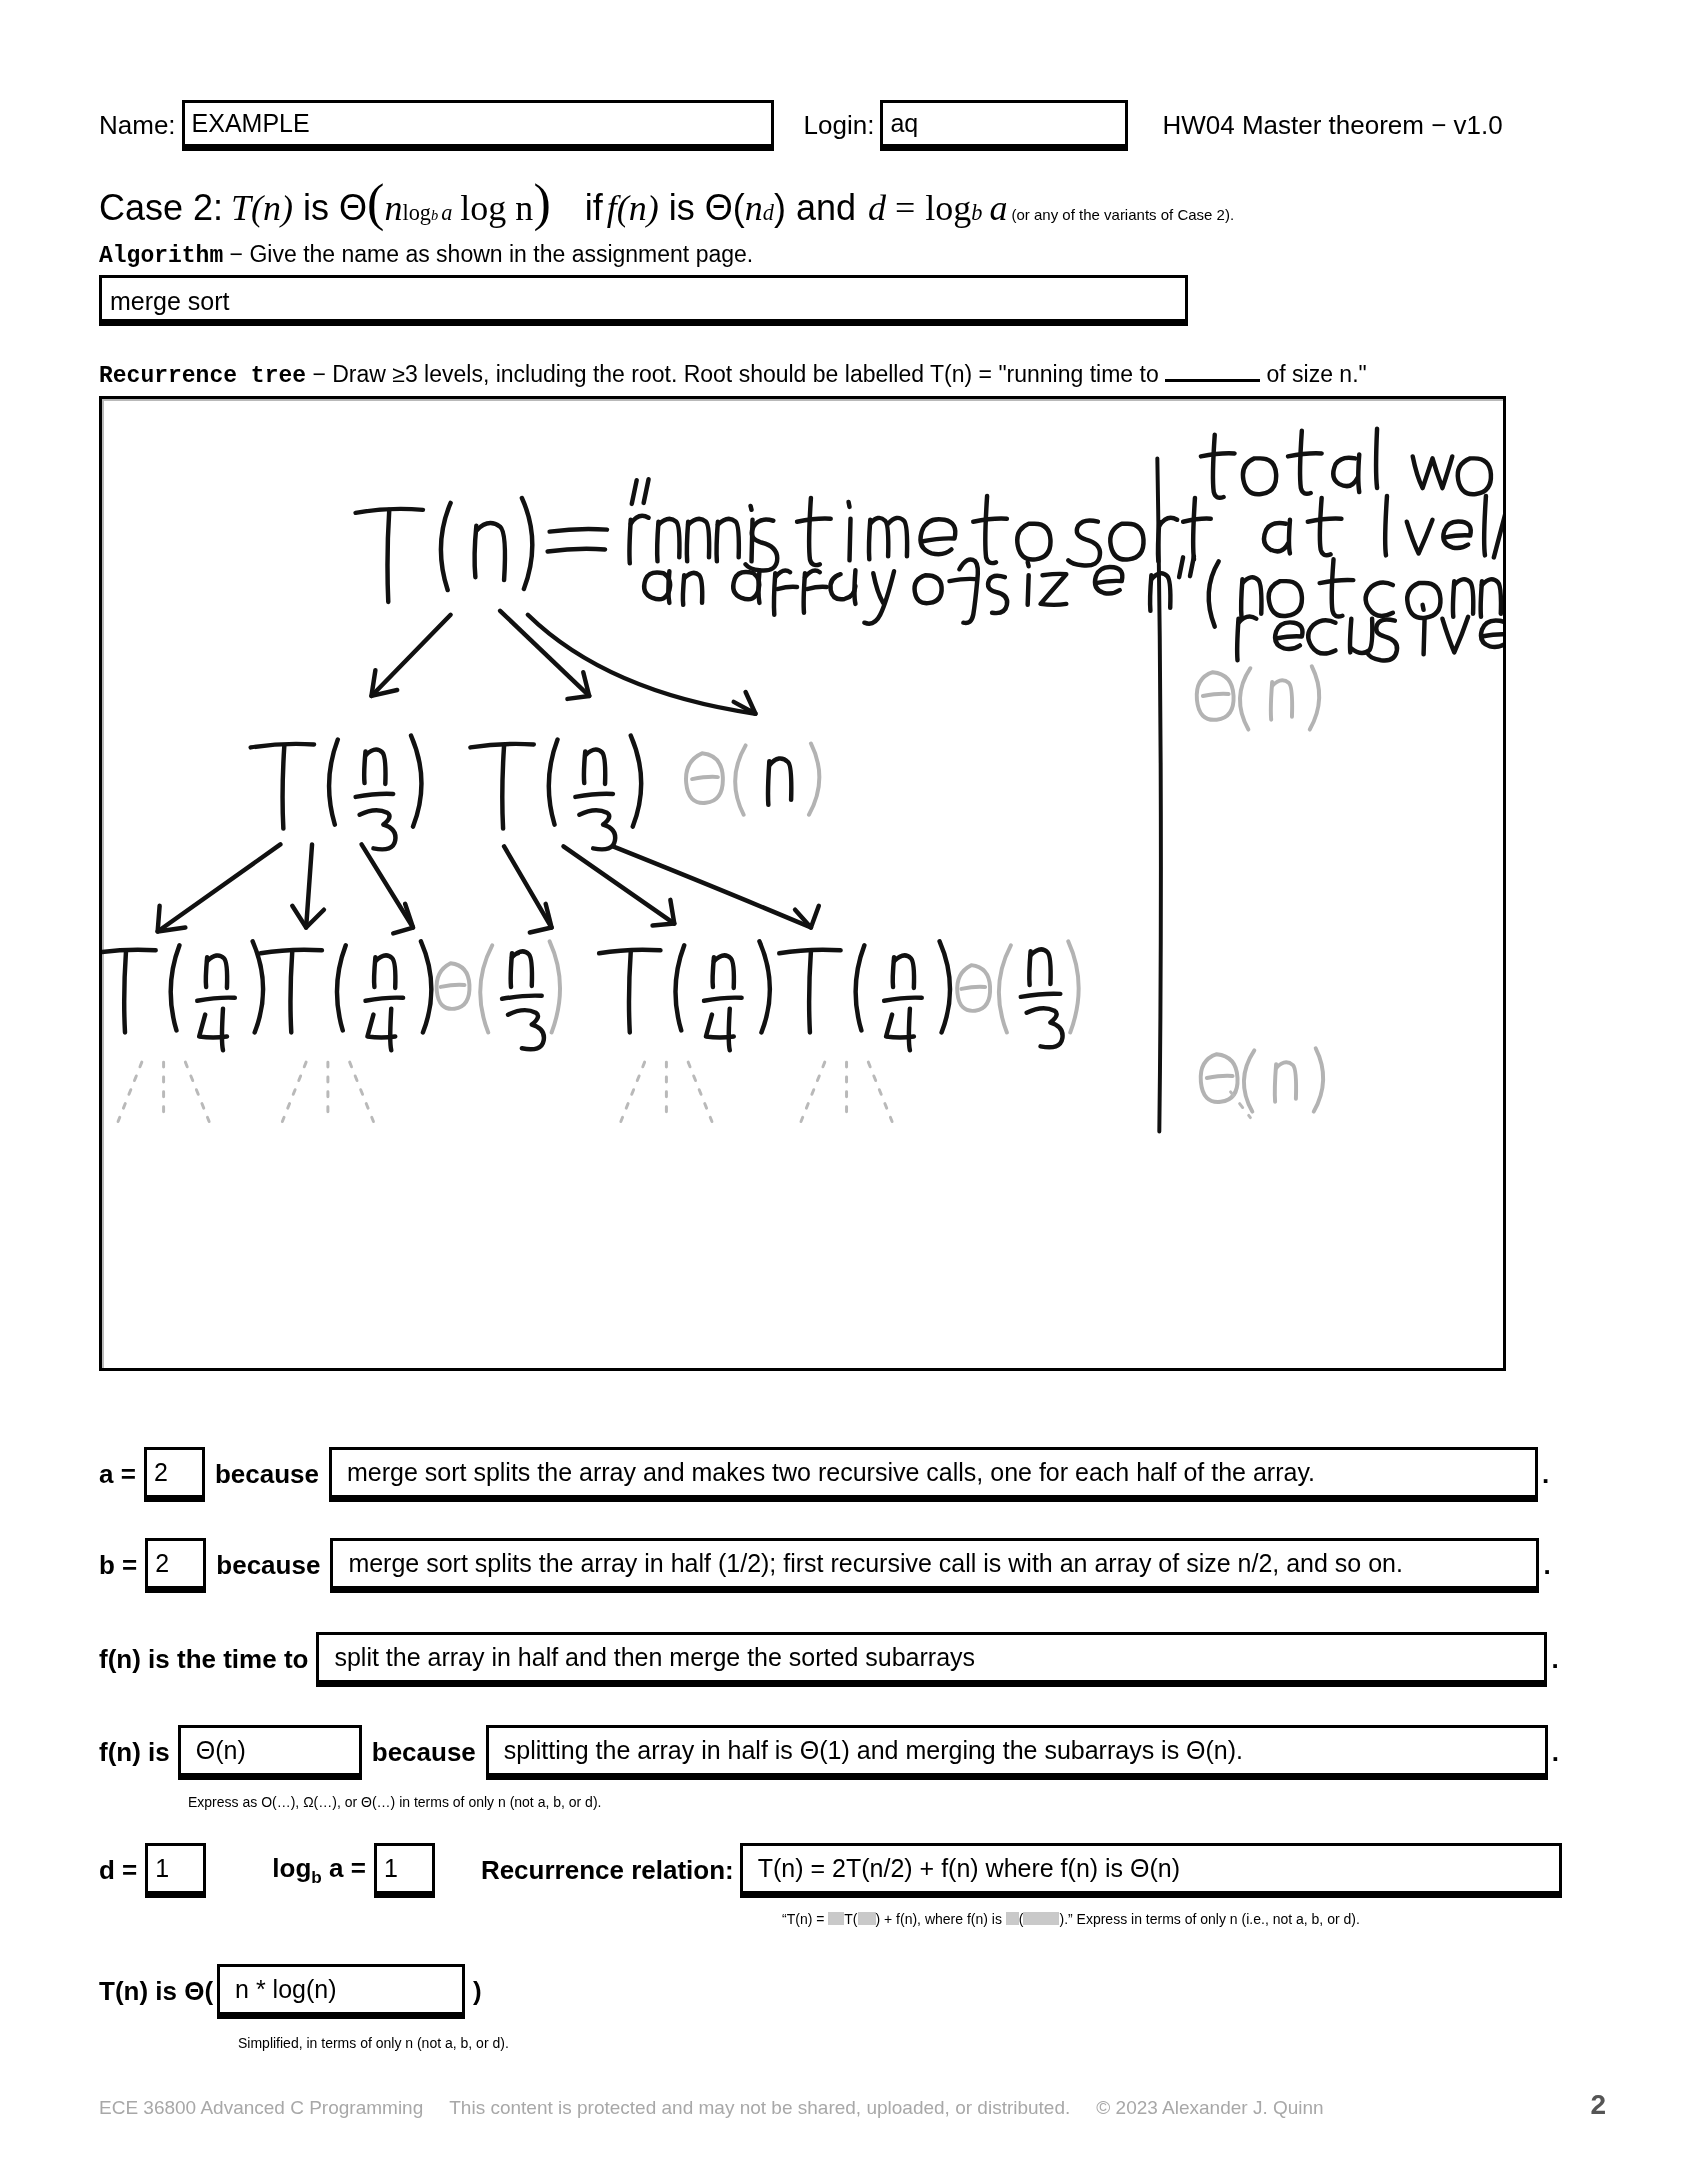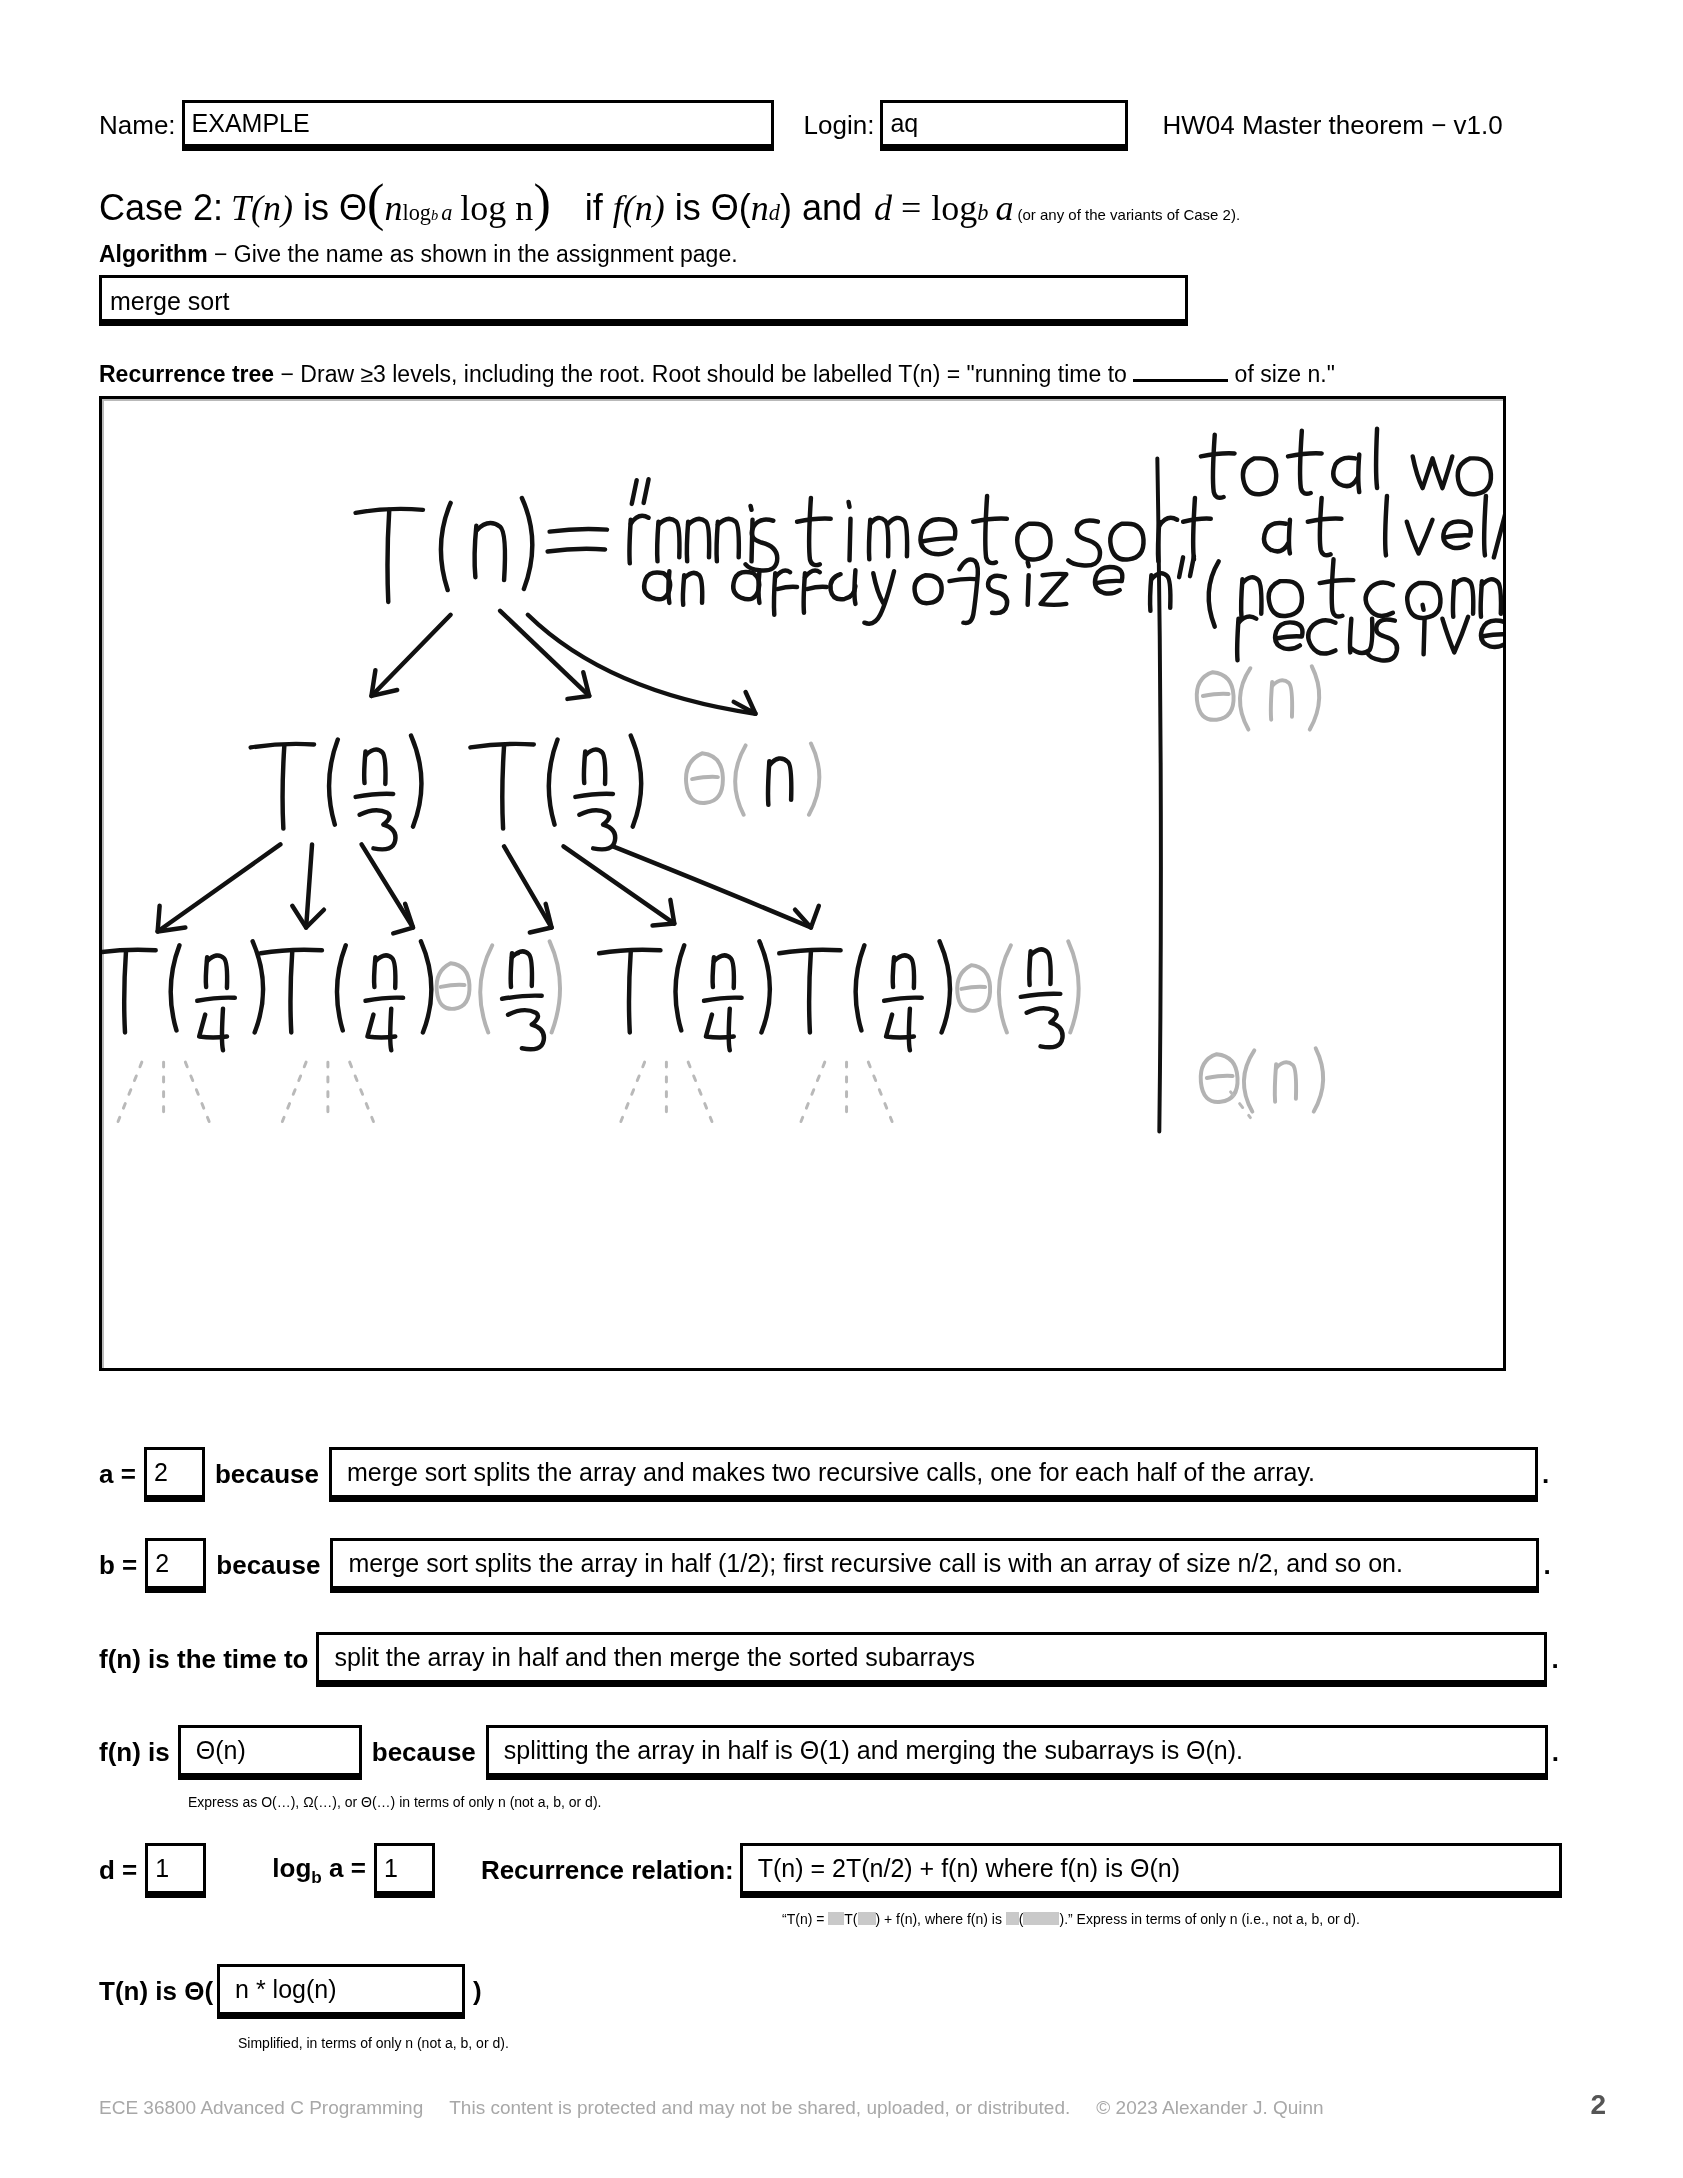--- a/index.html
+++ b/index.html
@@ -92,21 +92,21 @@
   .sup { font-size: 0.62em; vertical-align: super; font-style: italic; font-family: "Liberation Serif", serif;}
   .bigparen { font-size: 1.45em; font-family: "Liberation Serif", serif; }
   .case-tail { font-size: 15px; margin-top: 36px; }
 
   
   .sect {
     position: absolute;
     font-size: 23px;
     white-space: nowrap;
   }
-  .sect b { font-weight: bold; }
+  .sect b { font-weight: bold; font-family: Liberation Mono, monospace; }
   .blank-ul { border-bottom: 3px solid #000; display: inline-block; width: 95px; }
 
   
   .algo-box {
     position: absolute;
     left: 99px; top: 275px;
     width: 1089px; height: 51px;
   }
 
   
@@ -206,21 +206,21 @@
     <span style="margin-left:10px;">is</span>
     <span style="margin-left:10px;">Θ</span>
     <span class="bigparen">(</span>
     <span class="mathi">n</span>
       <span class="sup" style="font-style:normal;">log</span>
       <span style="font-size:0.40em;vertical-align:0.55em;font-style:italic;font-family:'Liberation Serif',serif;">b</span>
       <span class="sup" style="margin-left:3px;">a</span>
     <span class="mathr" style="margin-left:8px;">log n</span>
     <span class="bigparen">)</span>
     <span style="margin-left:34px;">if</span>
-    <span class="mathi" style="margin-left:10px;">f(n)</span>
+    <span class="mathi" style="margin-left:4px;">f(n)</span>
     <span style="margin-left:10px;">is</span>
     <span style="margin-left:10px;">Θ</span>
       <span>(</span>
       <span class="mathi">n</span>
       <span class="sup">d</span>
       <span>)</span>
     <span style="margin-left:10px;">and</span>
     <span class="mathi" style="margin-left:12px;font-style:normal;"><i>d</i> =</span>
     <span class="mathr" style="margin-left:10px;">log</span>
       <span class="sub">b</span>

